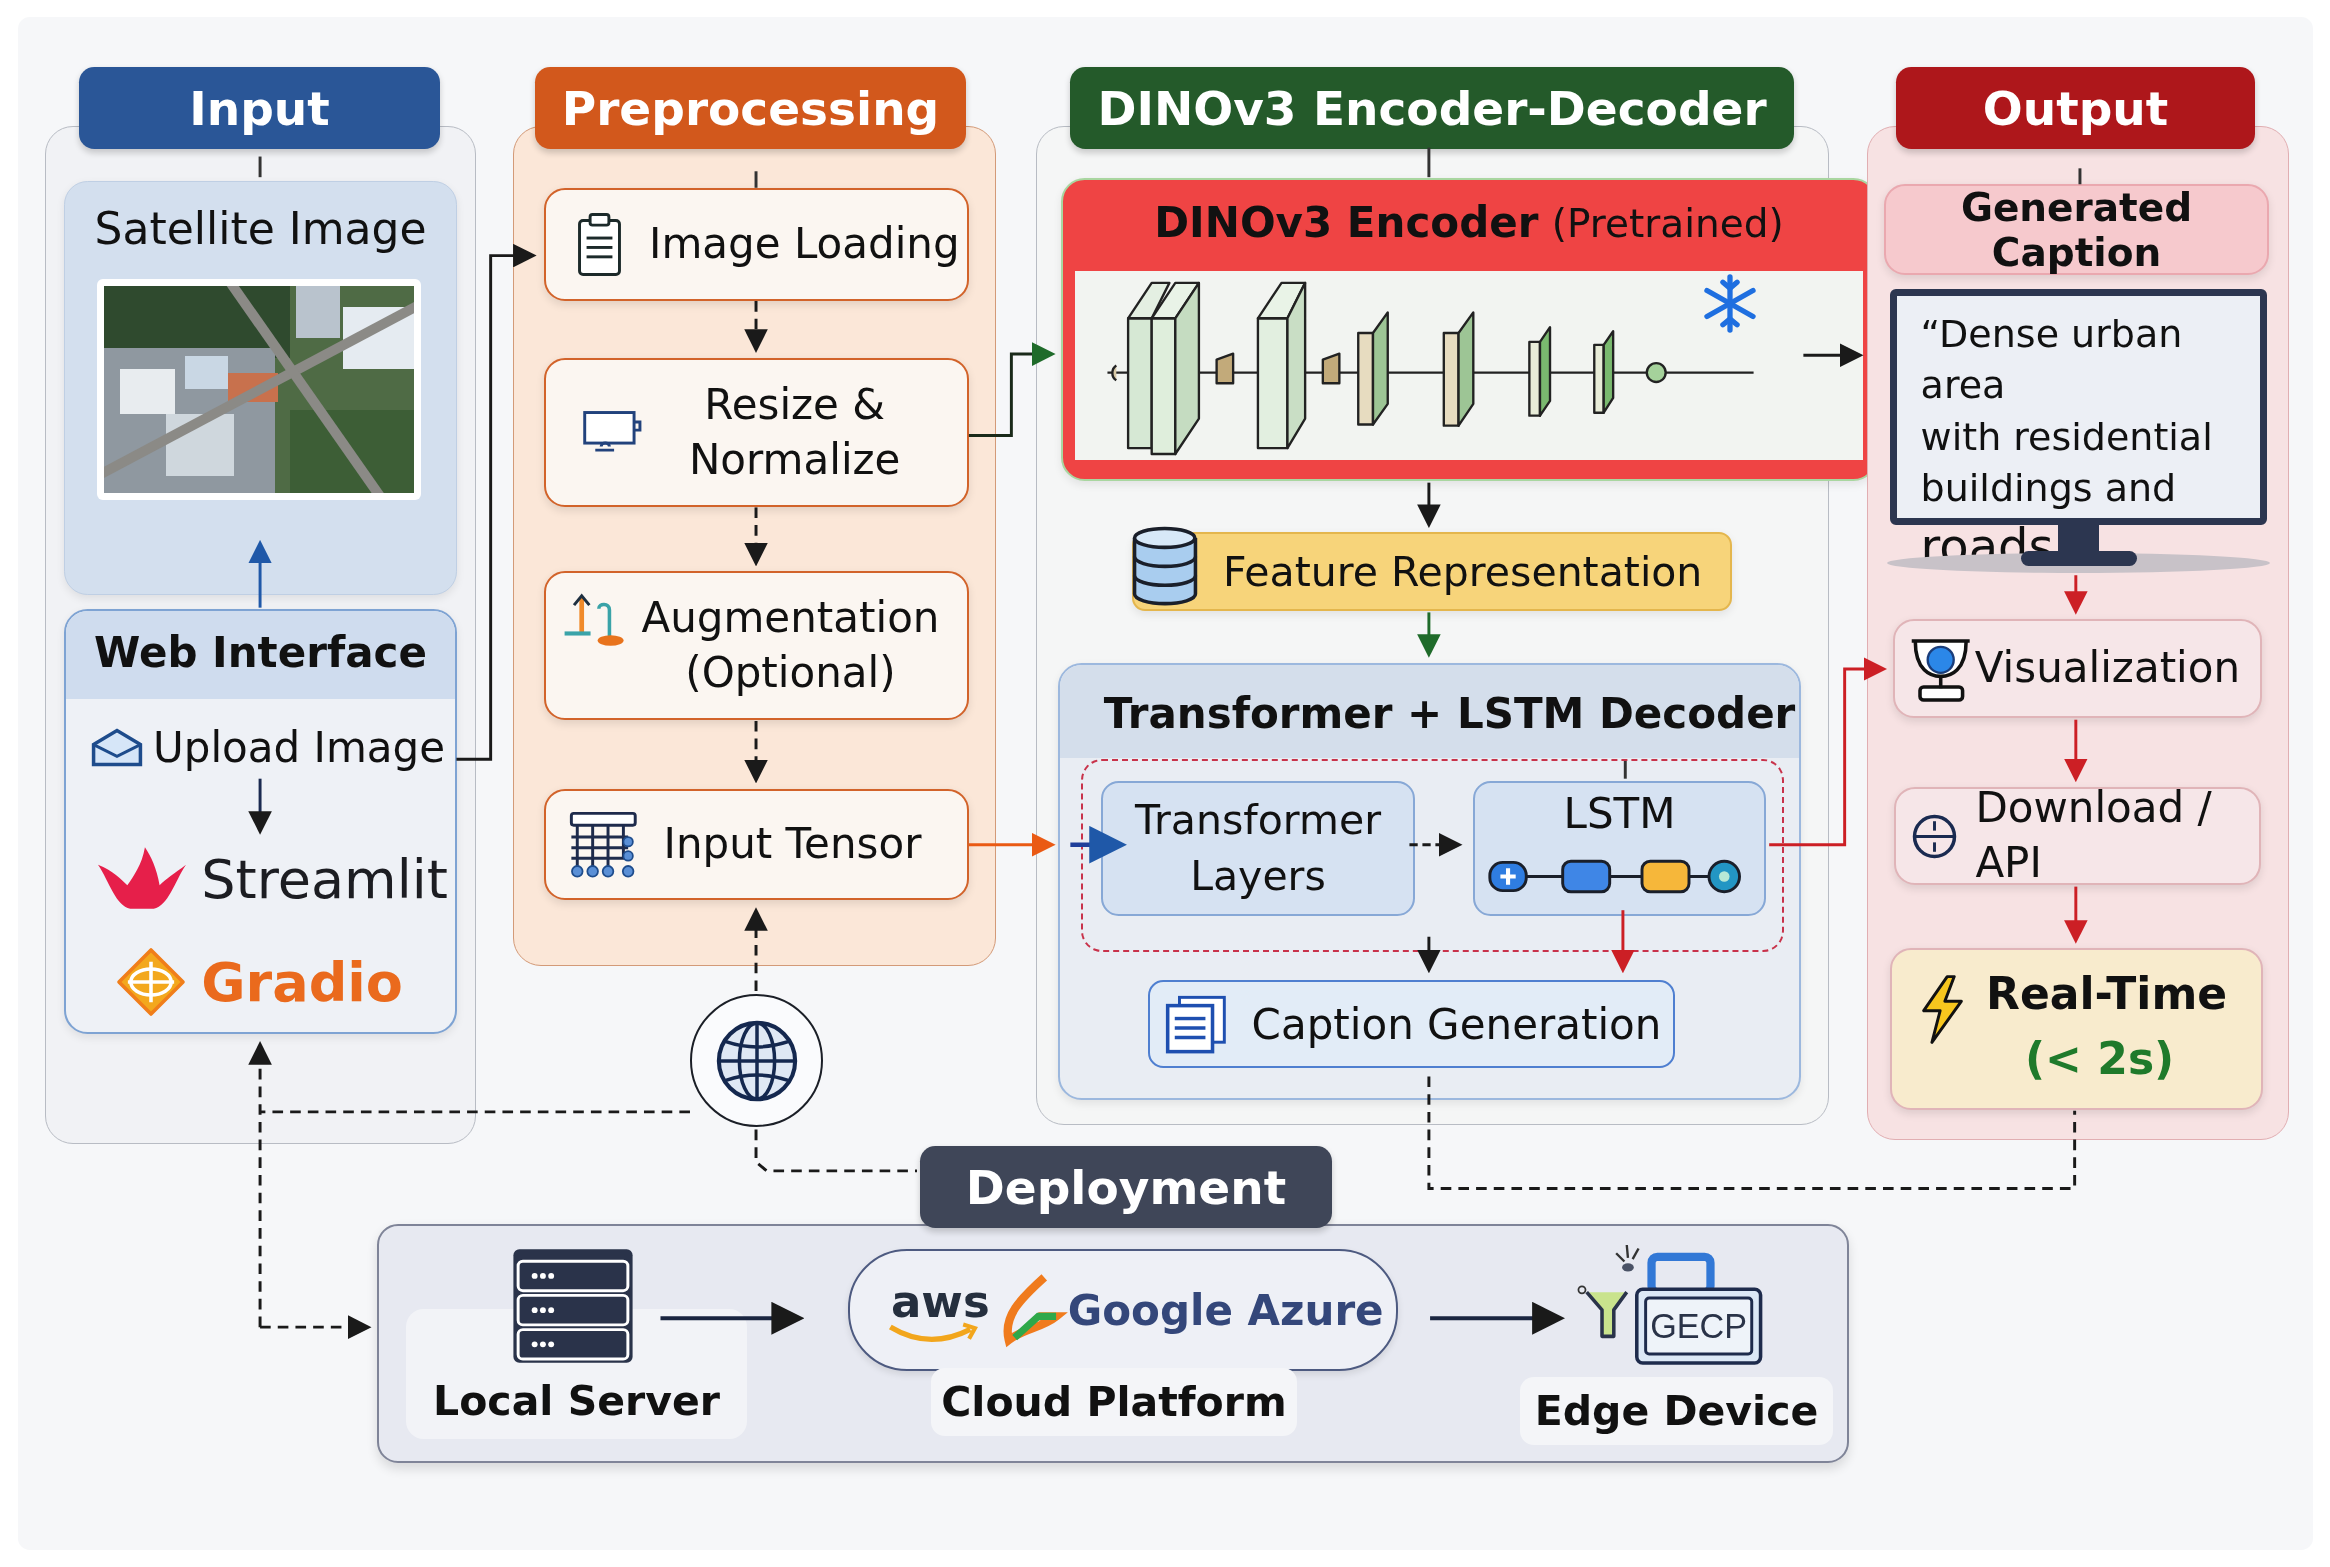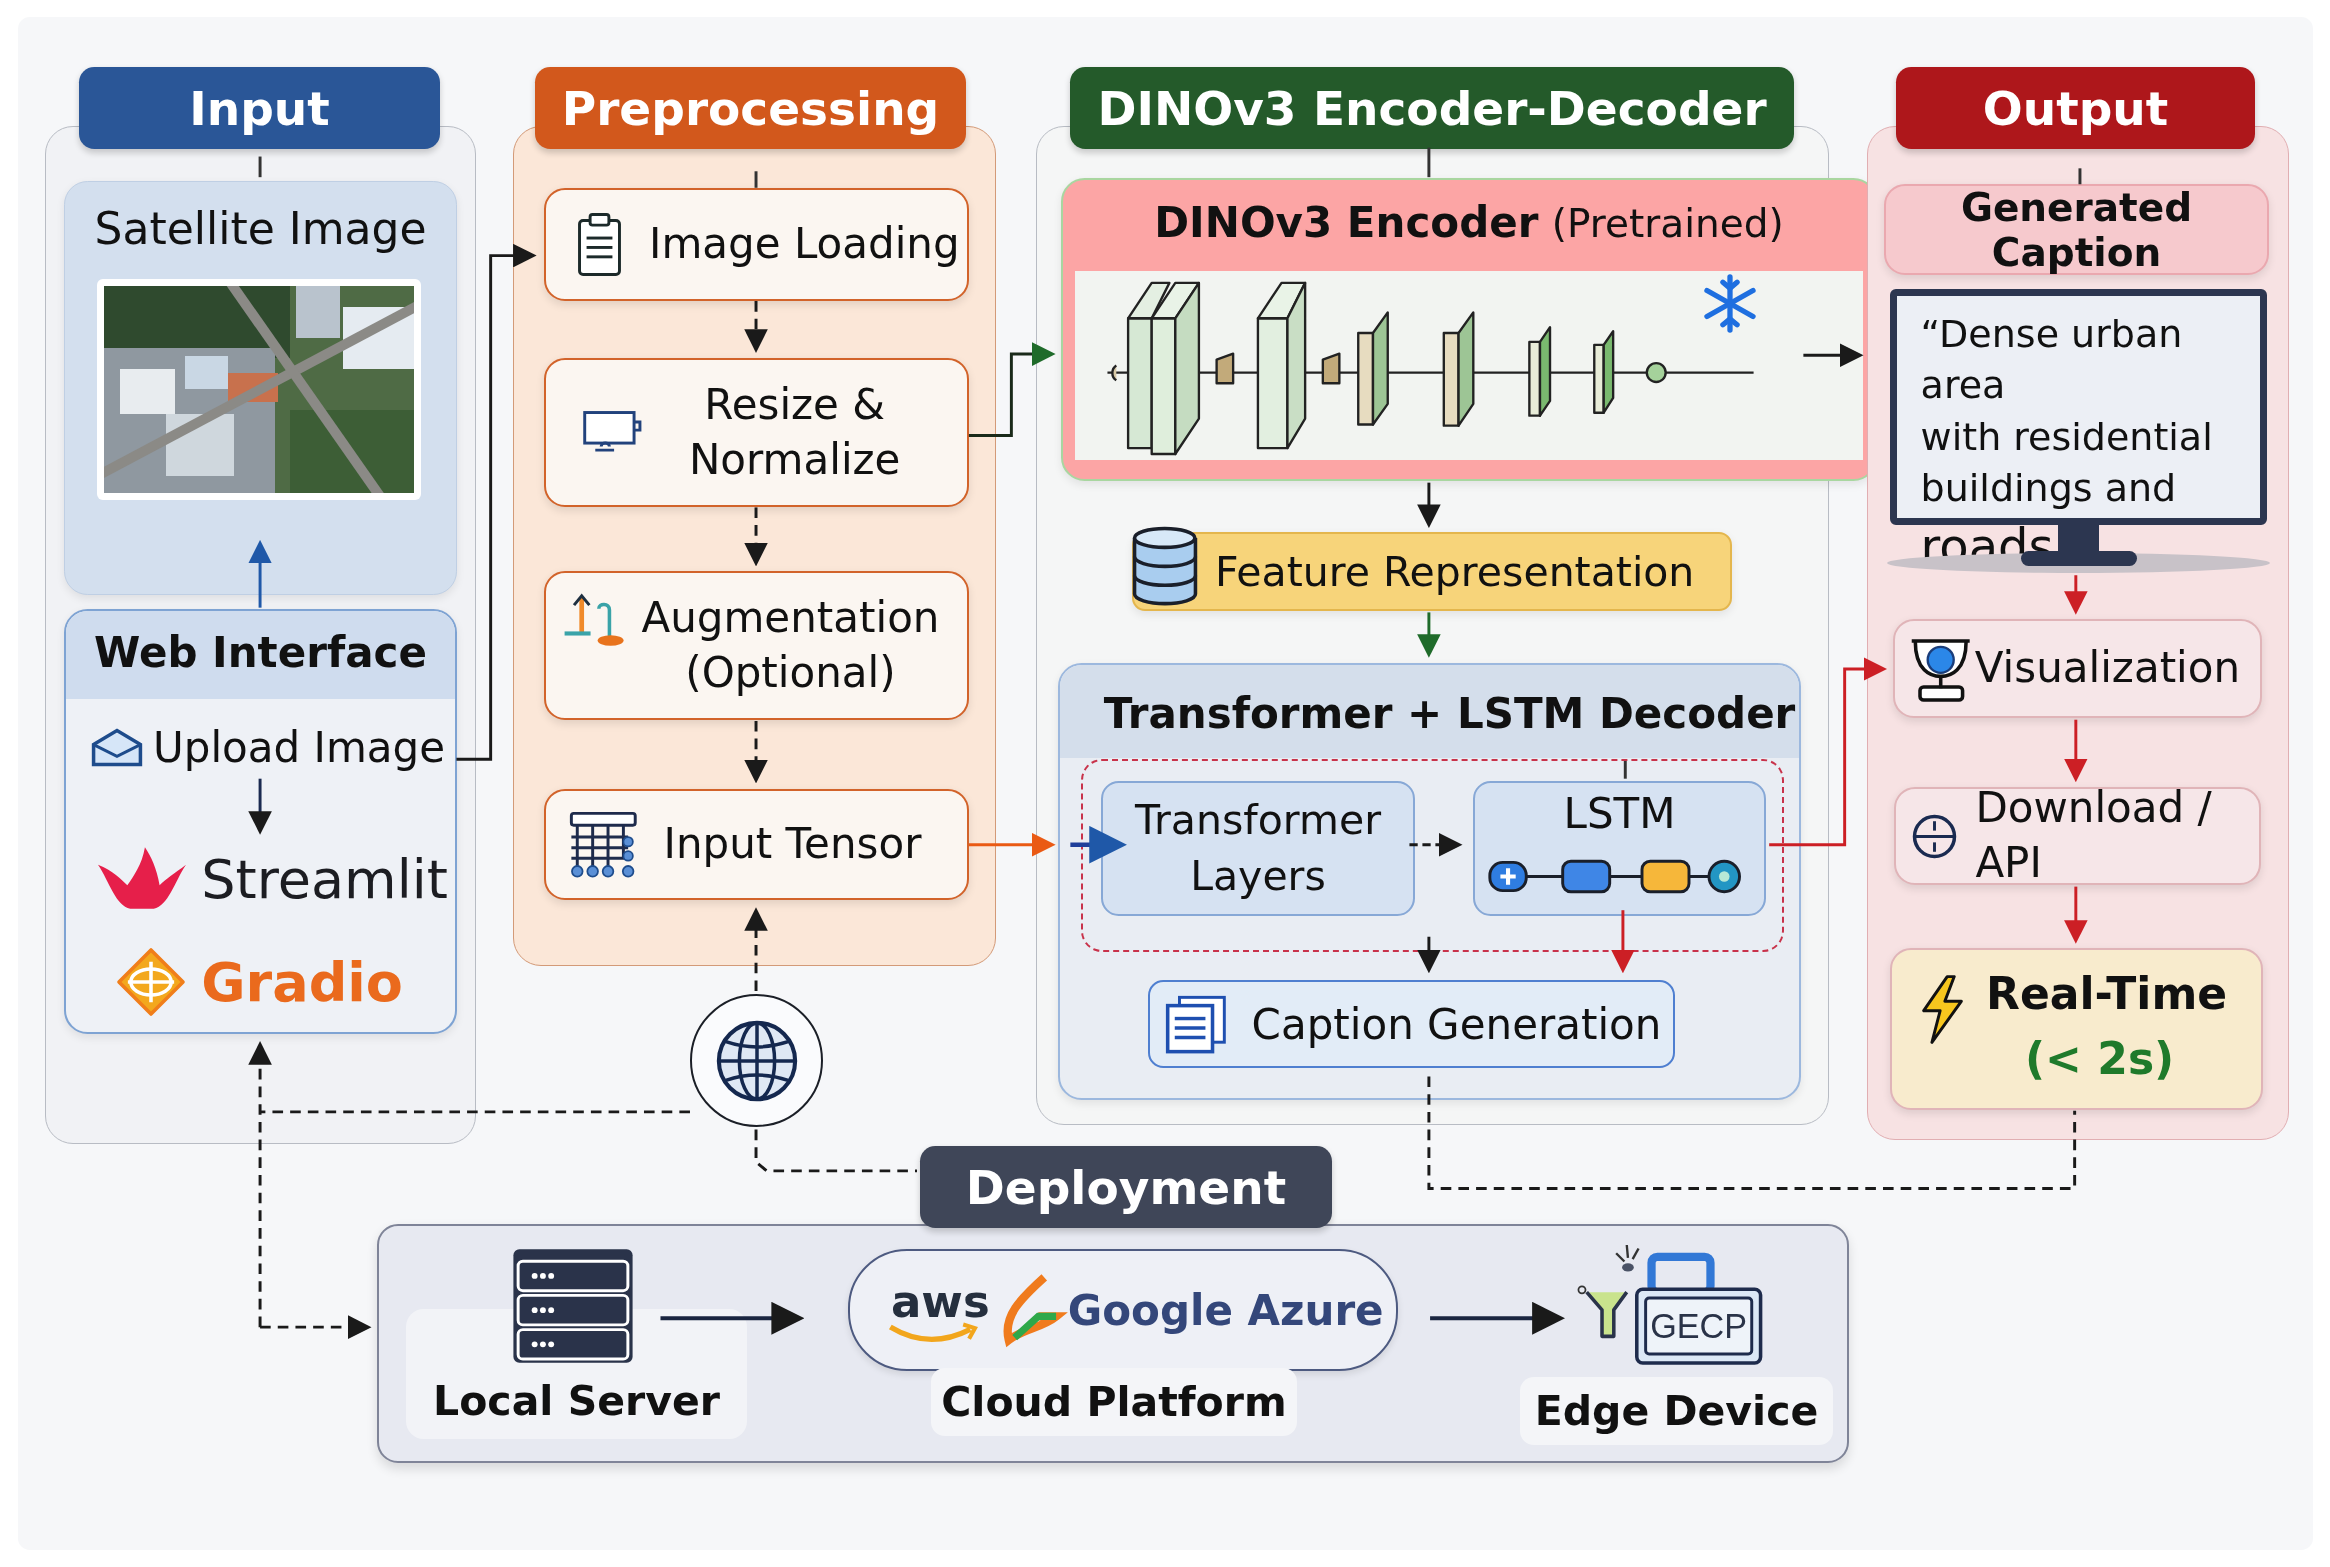--- a/index.html
+++ b/index.html
@@ -145,21 +145,21 @@
       <path d="M22 42 Q75 60 128 42" fill="none" stroke="#14284f" stroke-width="6"></path>
       <path d="M22 108 Q75 90 128 108" fill="none" stroke="#14284f" stroke-width="6"></path>
     </svg>
 </div>
 
 <div class="abs panel" style="left:1036px;top:126px;width:793px;height:999px;background:#f5f6f6;"></div>
 <div class="abs hdr" style="left:1070px;top:67px;width:724px;height:82px;background:#245a2a;">
     <span>DINOv3 Encoder-Decoder</span>
   </div>
 
-<div class="abs" style="left:1061px;top:178px;width:816px;height:303px;background:#fca5a5;border:2.4px solid #a9d6a0;border-radius:23.6px;box-shadow:0 3.5px 8.3px rgba(0,0,0,.08);">
+<div class="abs" style="left:1061px;top:178px;width:816px;height:303px;background:#ef4444;border:2.4px solid #a9d6a0;border-radius:23.6px;box-shadow:0 3.5px 8.3px rgba(0,0,0,.08);">
   <div style="position:absolute;left:0;right:0;top:17.7px;text-align:center;font-size:42px;">
     <span style="font-weight:bold;">DINOv3 Encoder</span>
     <span style="font-size:39px;">(Pretrained)</span>
   </div>
   <div style="position:absolute;left:11.8px;right:11.8px;top:91px;height:189px;background:#f2f4f1;">
     <svg width="714" height="189" viewBox="0 0 1210 320">
       <line x1="55" y1="172" x2="1150" y2="172" stroke="#222" stroke-width="4"></line>
       <g stroke="#222" stroke-width="4" stroke-linejoin="round">
         <path d="M90 80 L90 300 L130 300 L130 80 Z" fill="#d6e8d4"></path>
           <path d="M90 80 L130 20 L160 20 L130 80 Z" fill="#e4efe2"></path>
@@ -185,21 +185,21 @@
       <g stroke="#1f6fe0" stroke-width="9" stroke-linecap="round" transform="translate(1110,55)">
         <line x1="0" y1="-45" x2="0" y2="45"></line>
           <line x1="-39" y1="-22" x2="39" y2="22"></line>
           <line x1="-39" y1="22" x2="39" y2="-22"></line>
         <path d="M-12 -36 L0 -26 L12 -36 M-12 36 L0 26 L12 36" fill="none"></path>
       </g>
     </svg>
   </div>
 </div>
 
-<div class="abs" style="left:1132px;top:532px;width:600px;height:79px;background:#f7d47a;border:2.4px solid #e4b64d;border-radius:13px;display:flex;align-items:center;box-shadow:0 3.5px 8.3px rgba(0,0,0,.08);">
+<div class="abs" style="left:1132px;top:532px;width:600px;height:79px;background:#f7d47a;border:2.4px solid #e4b64d;border-radius:13px;display:flex;align-items:center;box-shadow:0 3.5px 8.3px rgba(0,0,0,.08);gap:8px;">
   <svg width="68" height="80" viewBox="0 0 115 135" style="margin-left:-3.5px;margin-top:-11.8px;">
       <g stroke="#1a1f2a" stroke-width="6">
         <path d="M6 20 L6 115 A51 16 0 0 0 109 115 L109 20" fill="#a9cdef"></path>
         <ellipse cx="57" cy="20" rx="51" ry="16" fill="#d7e8f8"></ellipse>
         <path d="M6 52 A51 16 0 0 0 109 52" fill="none"></path>
         <path d="M6 84 A51 16 0 0 0 109 84" fill="none"></path>
       </g>
     </svg>
   <span style="font-size:41px;margin-left:16.5px;">Feature Representation</span>
 </div>

